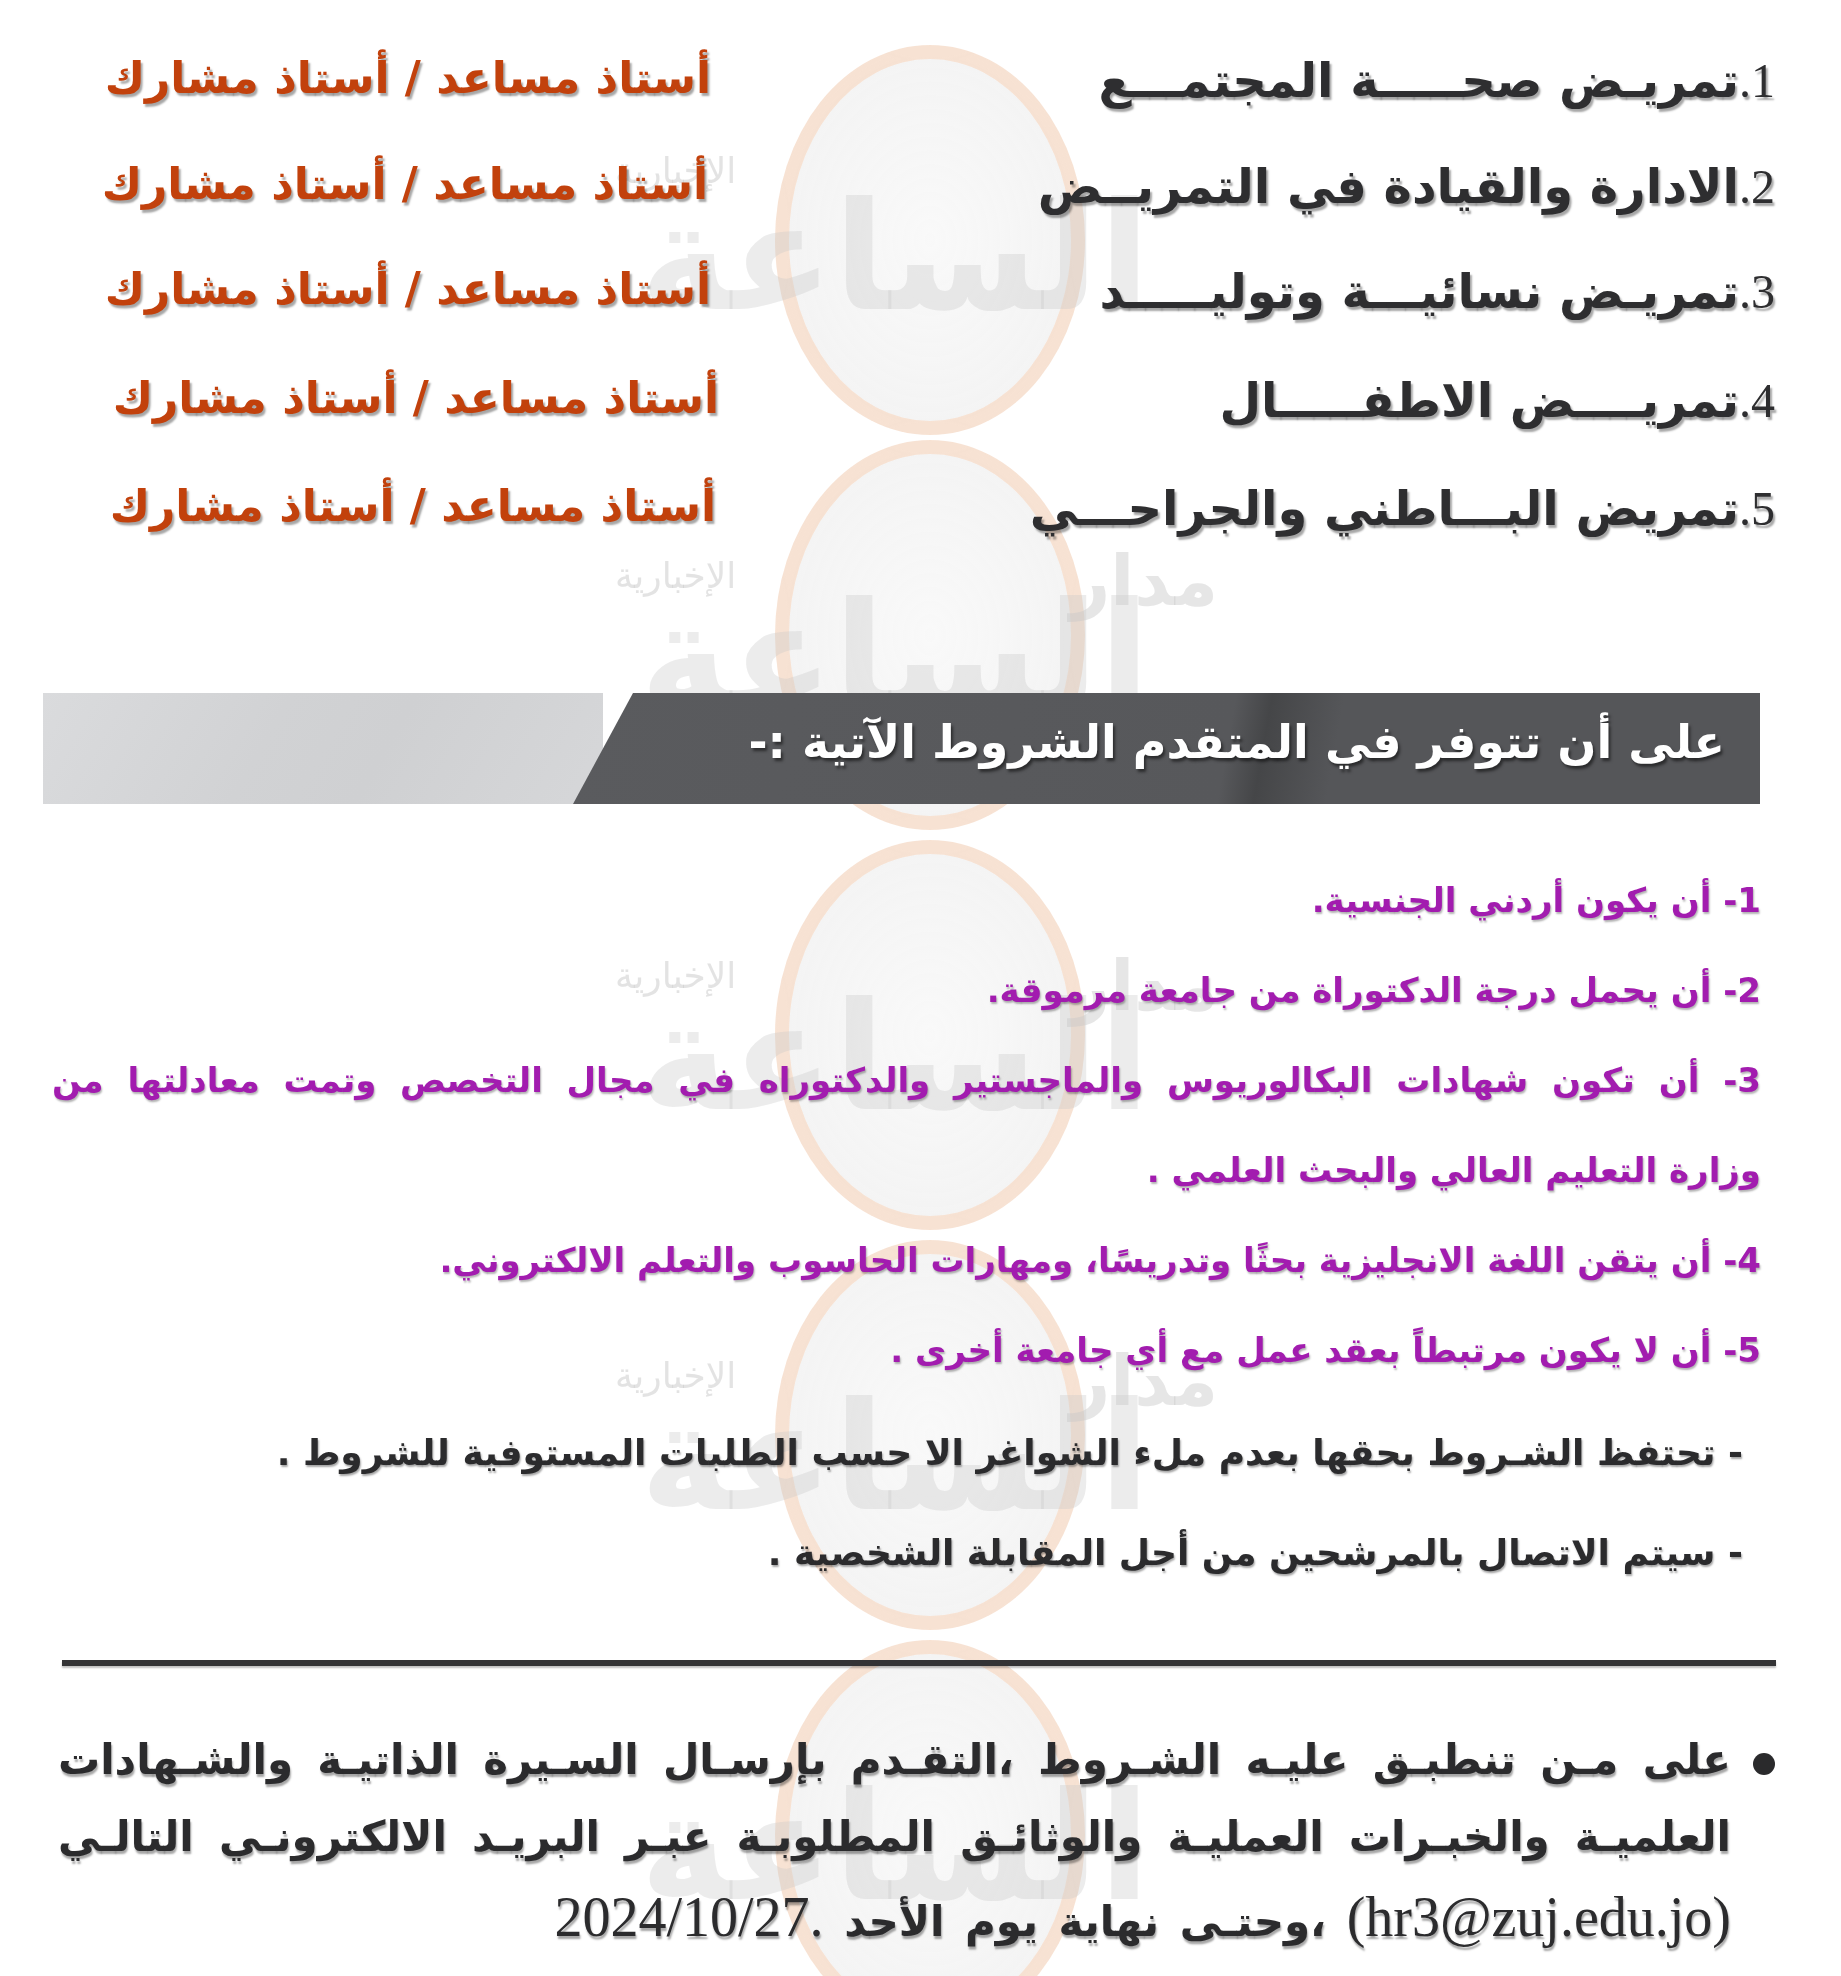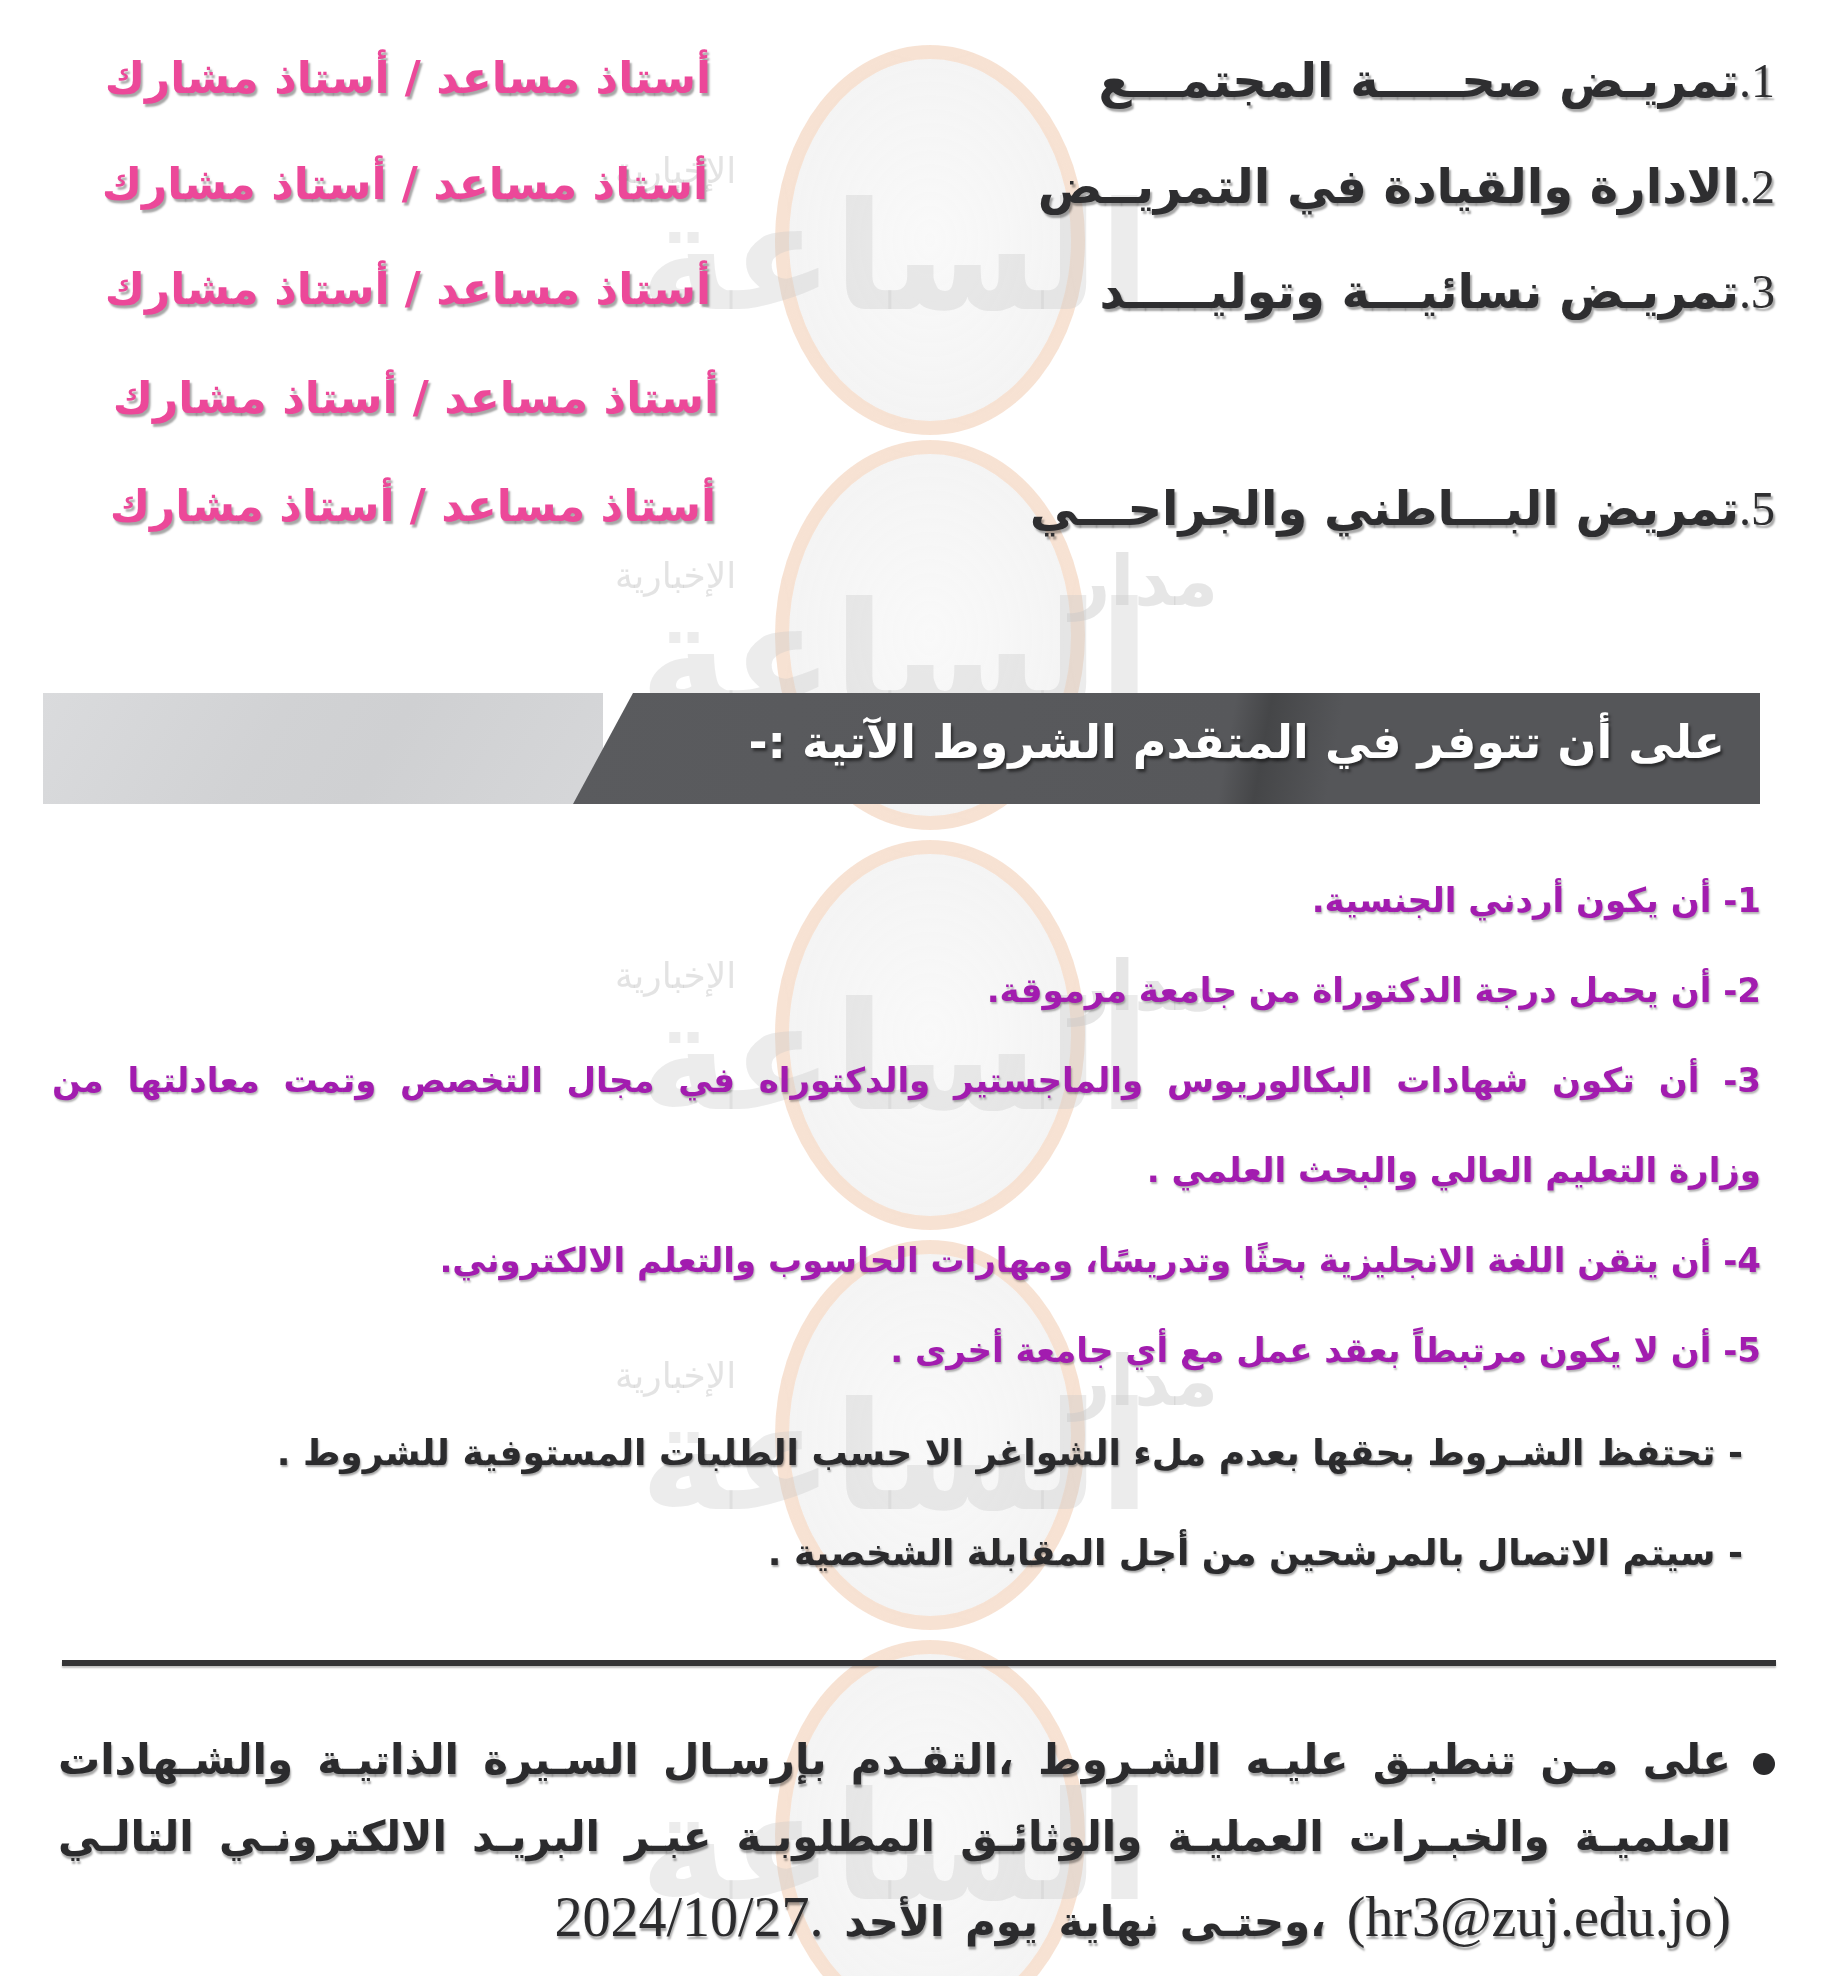--- a/index.html
+++ b/index.html
@@ -31,21 +31,21 @@
   
   .spec-row { position: absolute; left: 0; width: 1841px; height: 70px; }
   .spec-name {
     position: absolute; right: 66px; top: 0; font-size: 48px; font-weight: bold;
     color: #2e2e30; direction: rtl; white-space: nowrap; text-shadow: 2px 3px 2px rgba(0,0,0,0.35);
     letter-spacing: 0.5px;
     text-align: center;
   }
   .spec-num { font-family: "Liberation Serif", serif; font-weight: normal; }
   .spec-rank {
-    position: absolute; top: 0; font-size: 44px; font-weight: bold; color: #ec4899;
+    position: absolute; top: 0; font-size: 44px; font-weight: bold; color: #c2410c;
     direction: rtl; white-space: nowrap; text-shadow: 2px 3px 2px rgba(0,0,0,0.35);
   }
 
   
   .banner { position: absolute; left: 43px; top: 693px; width: 1717px; height: 138px; }
   .banner-light {
     position: absolute; left: 0; top: 0; width: 560px; height: 111px;
     background: linear-gradient(120deg, #dadbdd 0%, #d1d2d4 40%, #cfd0d2 60%, #d6d7d9 100%);
   }
   .banner-dark {
@@ -125,20 +125,23 @@
       </div>
       <div class="spec-rank" style="right:1133px;">أستاذ مساعد / أستاذ مشارك</div>
     </div>
     <div class="spec-row" style="top:263px;">
       <div class="spec-name">
         <span class="spec-num">3.</span><span>تمريـض نسائيـــة وتوليـــــد</span>
       </div>
       <div class="spec-rank" style="right:1130px;">أستاذ مساعد / أستاذ مشارك</div>
     </div>
     <div class="spec-row" style="top:372px;">
+      <div class="spec-name">
+        <span class="spec-num">4.</span><span>تمريــــض الاطفـــــال</span>
+      </div>
       <div class="spec-rank" style="right:1122px;">أستاذ مساعد / أستاذ مشارك</div>
     </div>
     <div class="spec-row" style="top:480px;">
       <div class="spec-name">
         <span class="spec-num">5.</span><span>تمريض البـــاطني والجراحـــي</span>
       </div>
       <div class="spec-rank" style="right:1125px;">أستاذ مساعد / أستاذ مشارك</div>
     </div>
   </section>
 

